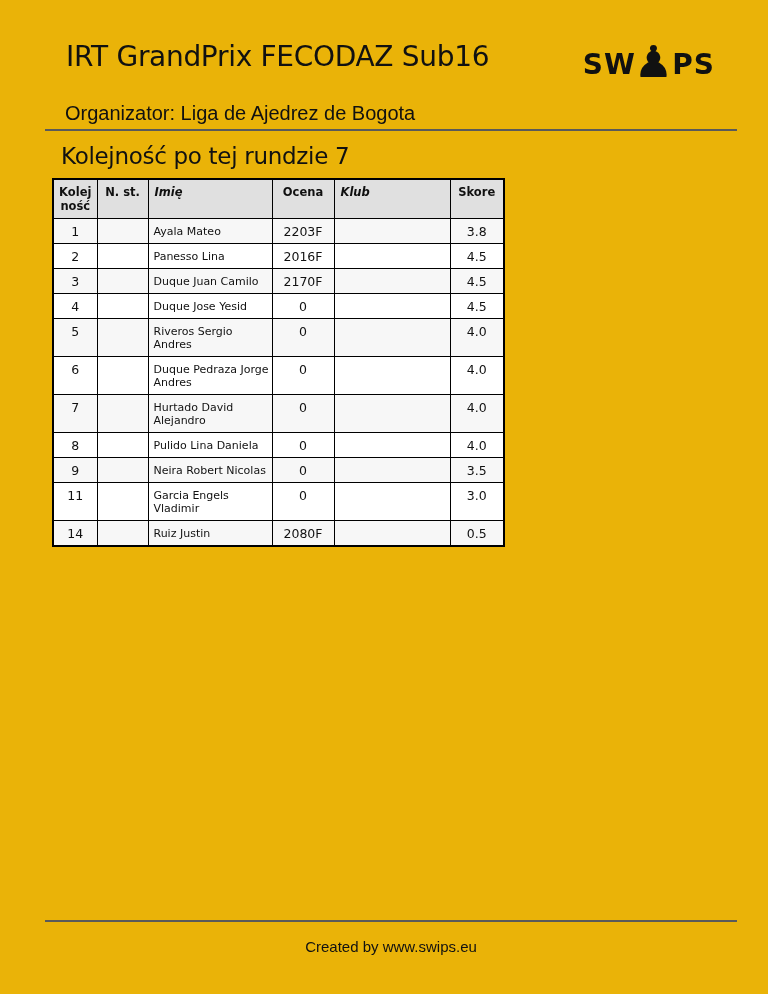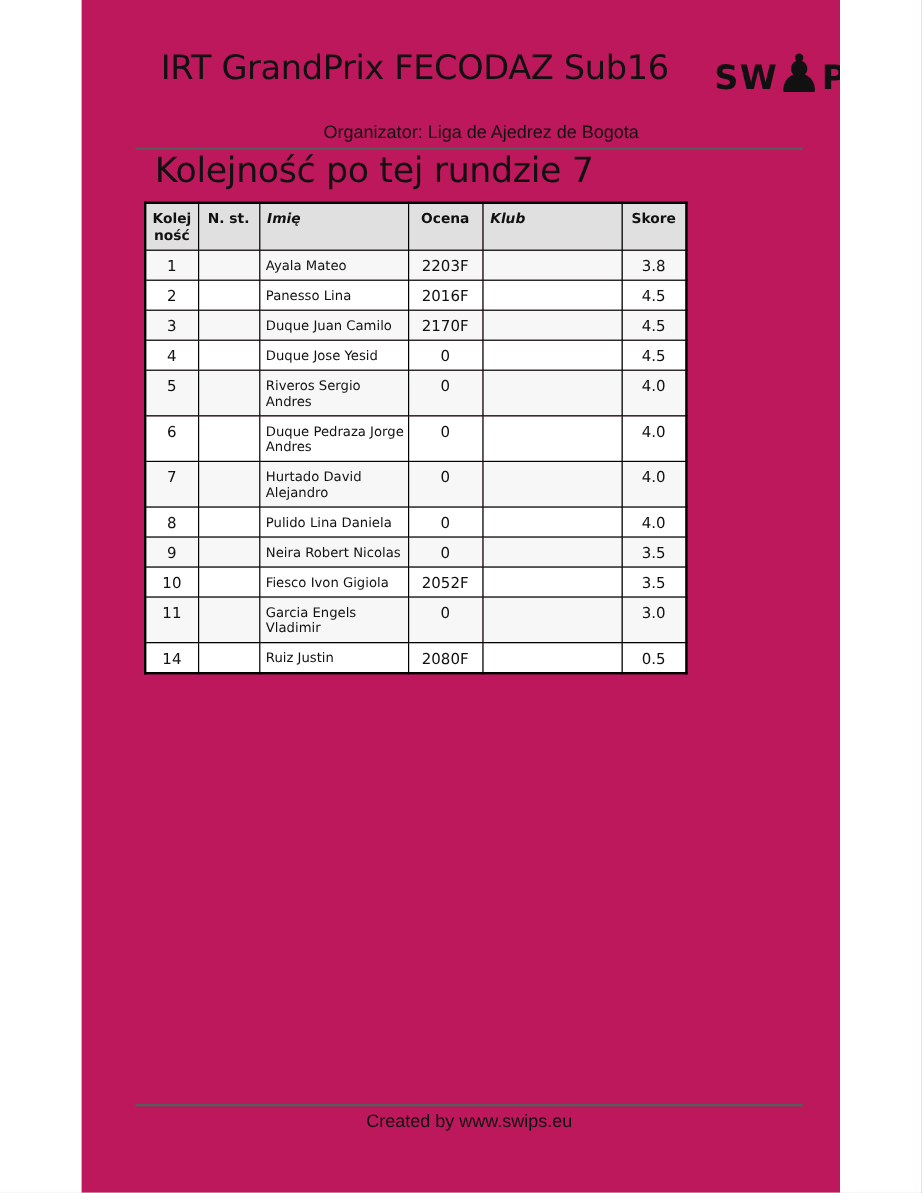--- a/index.html
+++ b/index.html
@@ -1,23 +1,23 @@
 <!DOCTYPE html>
 <html style="--header_bg: #e0e0e0; --row_alt_bg: #f7f7f7; --table_border: #000000; --rule: #5a5a5a; --text: #111111;"><head>
 <meta charset="utf-8">
 <style>
   * { box-sizing: border-box; margin: 0; padding: 0; }
   html, body { background: #ffffff; }
   body { font-family: "DejaVu Sans", sans-serif; color: var(--text, #111111); }
 
   .page {
     position: relative;
-    width: 632px;
+    width: 768px;
     height: 994px;
-    background: #be185d;
+    background: #eab308;
     overflow: hidden;
     margin: 0 auto;
   }
   .content { margin: 0 31px 0 45px; }
 
   
   .masthead {
     display: flex;
     justify-content: space-between;
     align-items: flex-start;
@@ -51,32 +51,31 @@
   }
 
   .org-rule-wrap {
     margin-top: 21px;
     border-bottom: 2px solid var(--rule, #5a5a5a);
   }
   .organizer {
     margin-left: 20px;
     padding-bottom: 4px;
     font-family: "Liberation Sans", sans-serif;
-    font-size: 15px;
-    text-align: center;
+    font-size: 20px;
   }
 
   
   .date-line {
     margin: 47px 0 0 18px;
     font-size: 14.5px;
   }
   .standings-heading {
-    margin: 0 0 0 16px;
-    font-size: 29px;
+    margin: 12px 0 0 16px;
+    font-size: 23px;
     font-weight: 400;
     letter-spacing: -0.3px;
   }
 
   
   table.standings {
     margin: 9px 0 0 7px;
     width: 451px;
     table-layout: fixed;
     border-collapse: collapse;
@@ -118,21 +117,21 @@
   .standings tbody tr:nth-child(even) td { background: #ffffff; }
 
   
   .footer {
     position: absolute;
     left: 45px;
     right: 31px;
     top: 920px;
     border-top: 2px solid var(--rule, #5a5a5a);
     text-align: center;
-    padding-top: 4px;
+    padding-top: 16px;
     font-family: "Liberation Sans", sans-serif;
     font-size: 15px;
   }
 </style>
 </head>
 <body>
 
 <div class="page">
   <div class="content">
 
@@ -237,28 +236,20 @@
   </tr>
           <tr>
     <td class="c-rank">9</td>
     <td class="c-nst"></td>
     <td class="c-name">Neira Robert Nicolas</td>
     <td class="c-rating">0</td>
     <td class="c-club"></td>
     <td class="c-score">3.5</td>
   </tr>
           <tr>
-    <td class="c-rank">10</td>
-    <td class="c-nst"></td>
-    <td class="c-name">Fiesco Ivon Gigiola</td>
-    <td class="c-rating">2052F</td>
-    <td class="c-club"></td>
-    <td class="c-score">3.5</td>
-  </tr>
-          <tr>
     <td class="c-rank">11</td>
     <td class="c-nst"></td>
     <td class="c-name">Garcia Engels Vladimir</td>
     <td class="c-rating">0</td>
     <td class="c-club"></td>
     <td class="c-score">3.0</td>
   </tr>
           <tr>
     <td class="c-rank">14</td>
     <td class="c-nst"></td>

